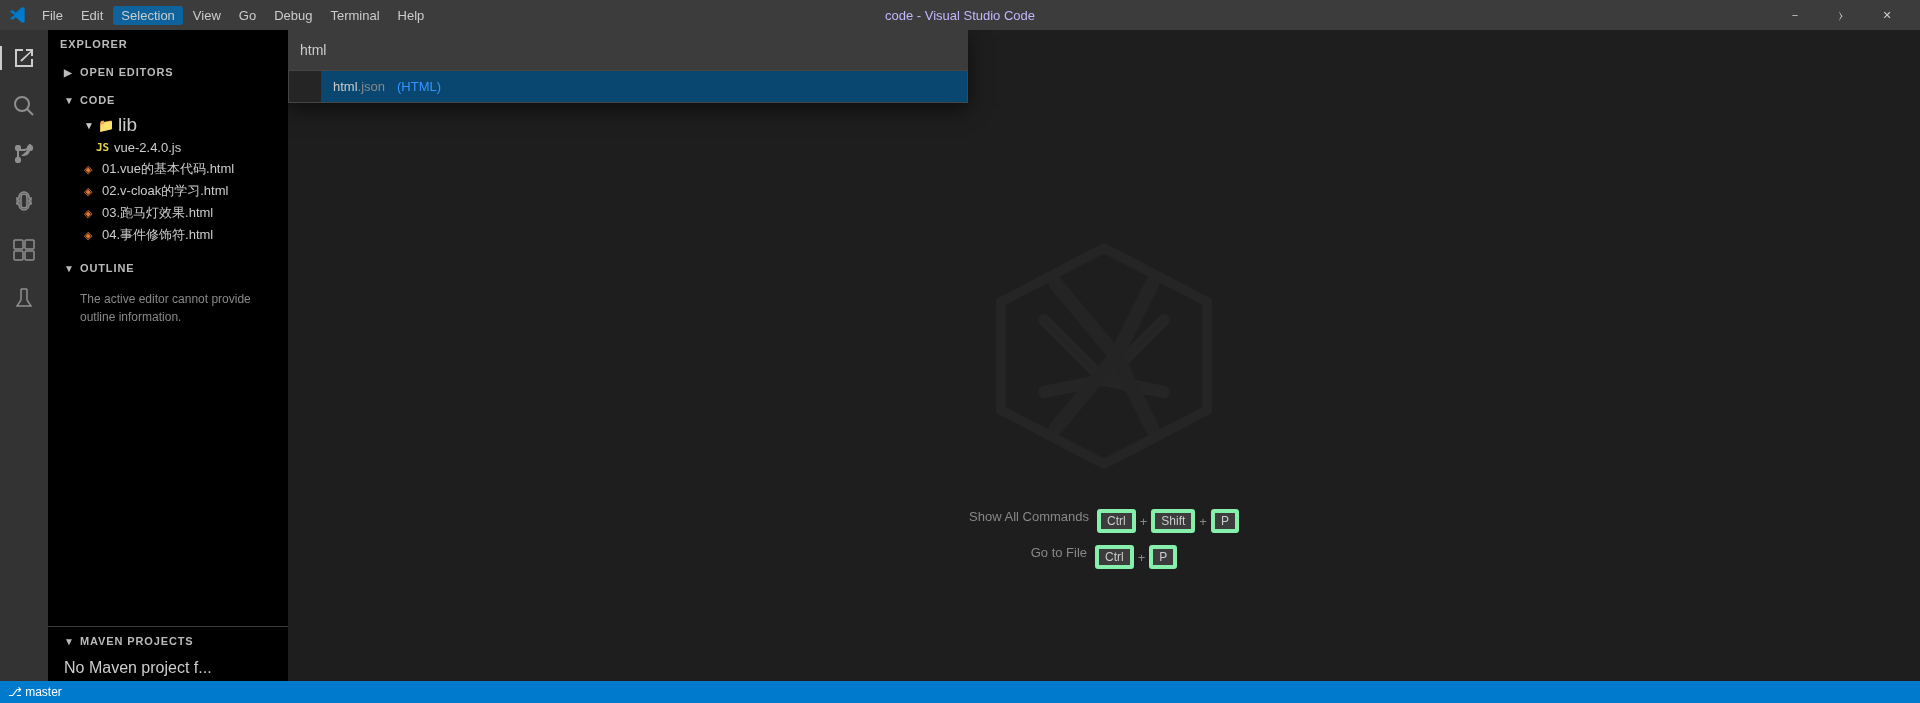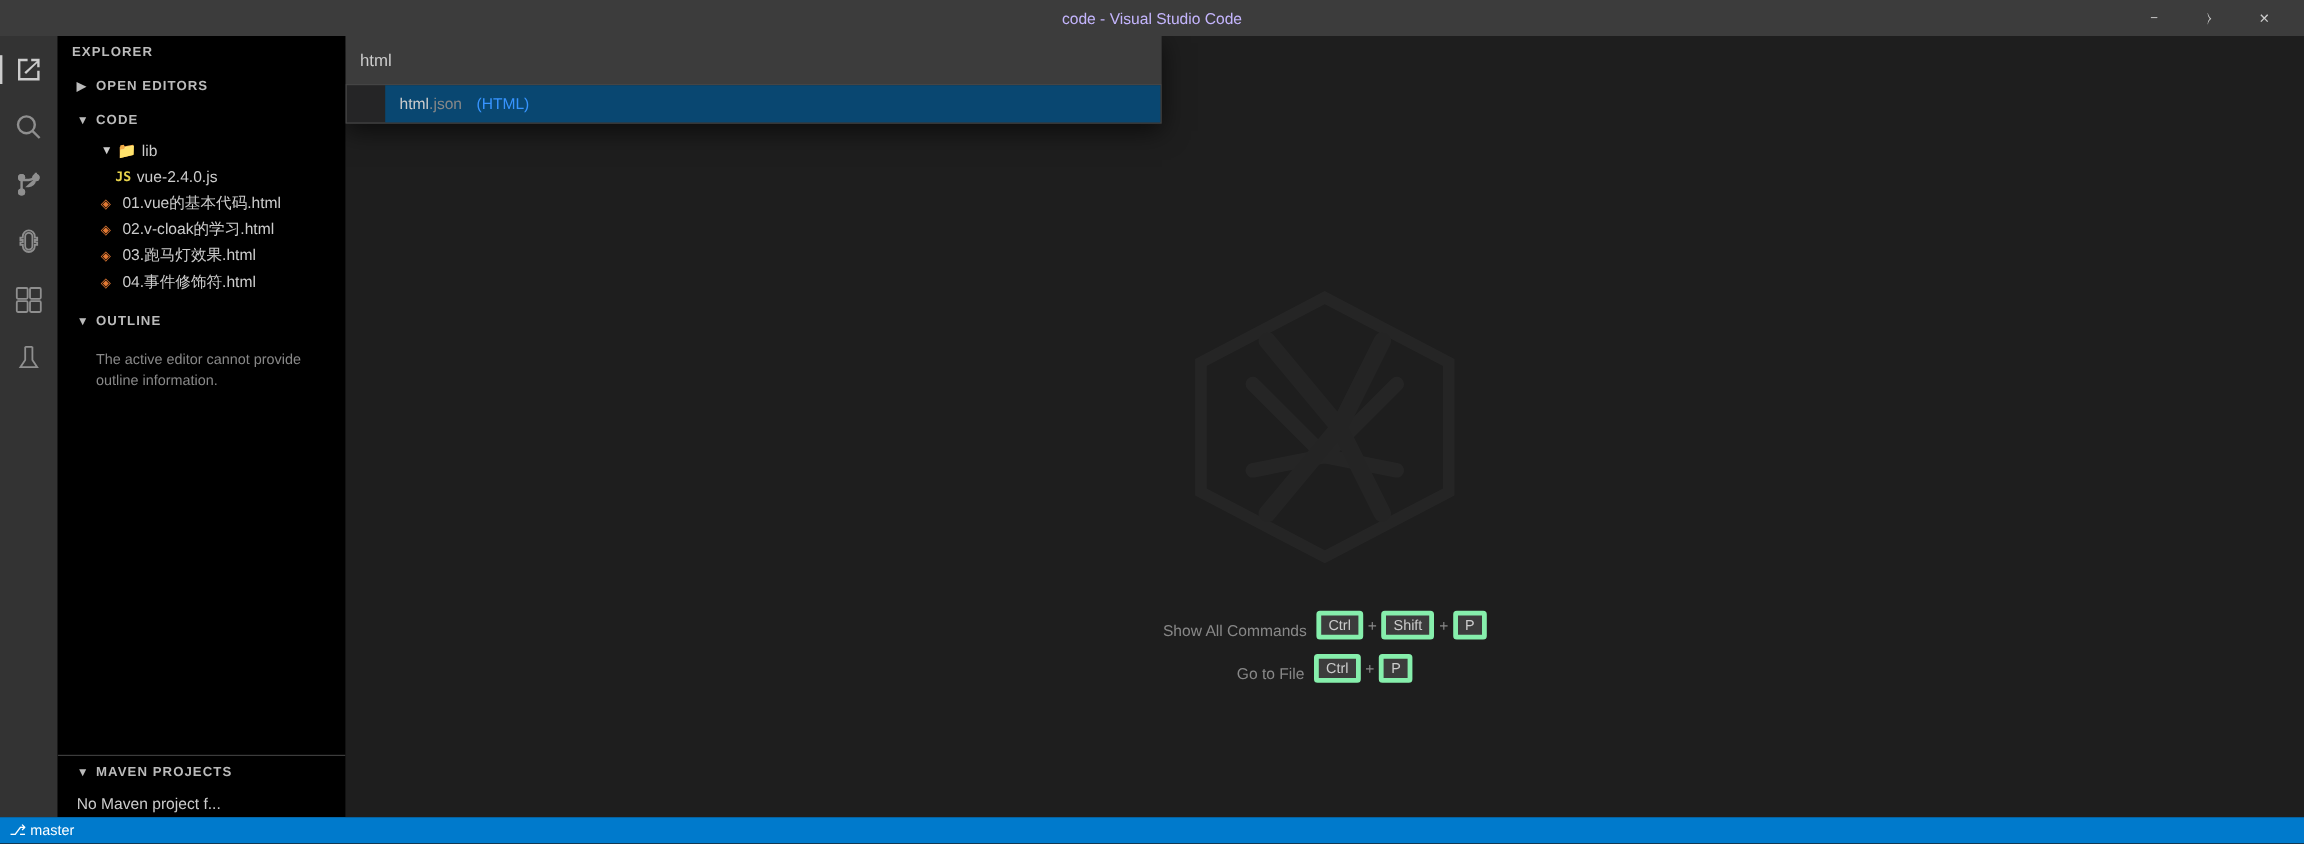--- a/index.html
+++ b/index.html
@@ -159,36 +159,36 @@
 
     .file-icon {
       font-size: 11px;
       width: 14px;
       text-align: left;
     }
     .js-icon { color: #e8d44d; }
     .html-icon { color: #e37933; }
 
     .folder-name {
-      font-size: 13px;
+      font-size: 19px;
       color: #cccccc;
     }
     .file-name {
       font-size: 13px;
       color: #cccccc;
     }
     .outline-text {
       padding: 8px 32px;
       font-size: 12px;
       color: #888888;
       line-height: 1.5;
     }
     .maven-item {
       padding: 4px 16px;
-      font-size: 13px;
+      font-size: 16px;
       color: #cccccc;
     }
 
     
     .editor-area {
       flex: 1;
       background: #1e1e1e;
       position: relative;
       display: flex;
       align-items: center;
@@ -267,21 +267,21 @@
       position: absolute;
       bottom: 100px;
       left: 50%;
       transform: translateX(-50%);
       text-align: center;
       color: #555555;
       width: 600px;
     }
     .welcome-tip {
       display: flex;
-      align-items: flex-end;
+      align-items: flex-start;
       justify-content: center;
       gap: 8px;
       margin-bottom: 12px;
       font-size: 13px;
     }
     .tip-label {
       color: #888888;
     }
     .tip-keys {
       display: flex;
@@ -310,20 +310,39 @@
       font-size: 12px;
       color: #ffffff;
       flex-shrink: 0;
     }
 
   </style>
 </head>
 <body>
 
 <div class="title-bar">
+  <div class="title-bar-left">
+    <div class="vscode-logo">
+      <svg viewBox="0 0 24 24" width="16" height="16">
+        <path d="M17.5 0L7 13.5 2 8.5 0 10l7 7 12.5-14.5z" fill="#0078d4" opacity="0"></path>
+
+        <path d="M18.2 0l-9.5 8.7L3.5 4.5 0 7l7 5-7 5 3.5 2.5 5.2-4.2 9.5 8.7 3.8-1.5V1.5L18.2 0z" fill="#007acc"></path>
+      </svg>
+    </div>
+    <div class="menu-bar">
+      <span class="menu-item">File</span>
+      <span class="menu-item">Edit</span>
+      <span class="menu-item active">Selection</span>
+      <span class="menu-item">View</span>
+      <span class="menu-item">Go</span>
+      <span class="menu-item">Debug</span>
+      <span class="menu-item">Terminal</span>
+      <span class="menu-item">Help</span>
+    </div>
+  </div>
   <div class="title-bar-center">code - Visual Studio Code</div>
   <div class="title-bar-right">
     <div class="window-btn">−</div>
     <div class="window-btn">⧽</div>
     <div class="window-btn close">✕</div>
   </div>
 </div>
 
 <div class="main-container">
 

